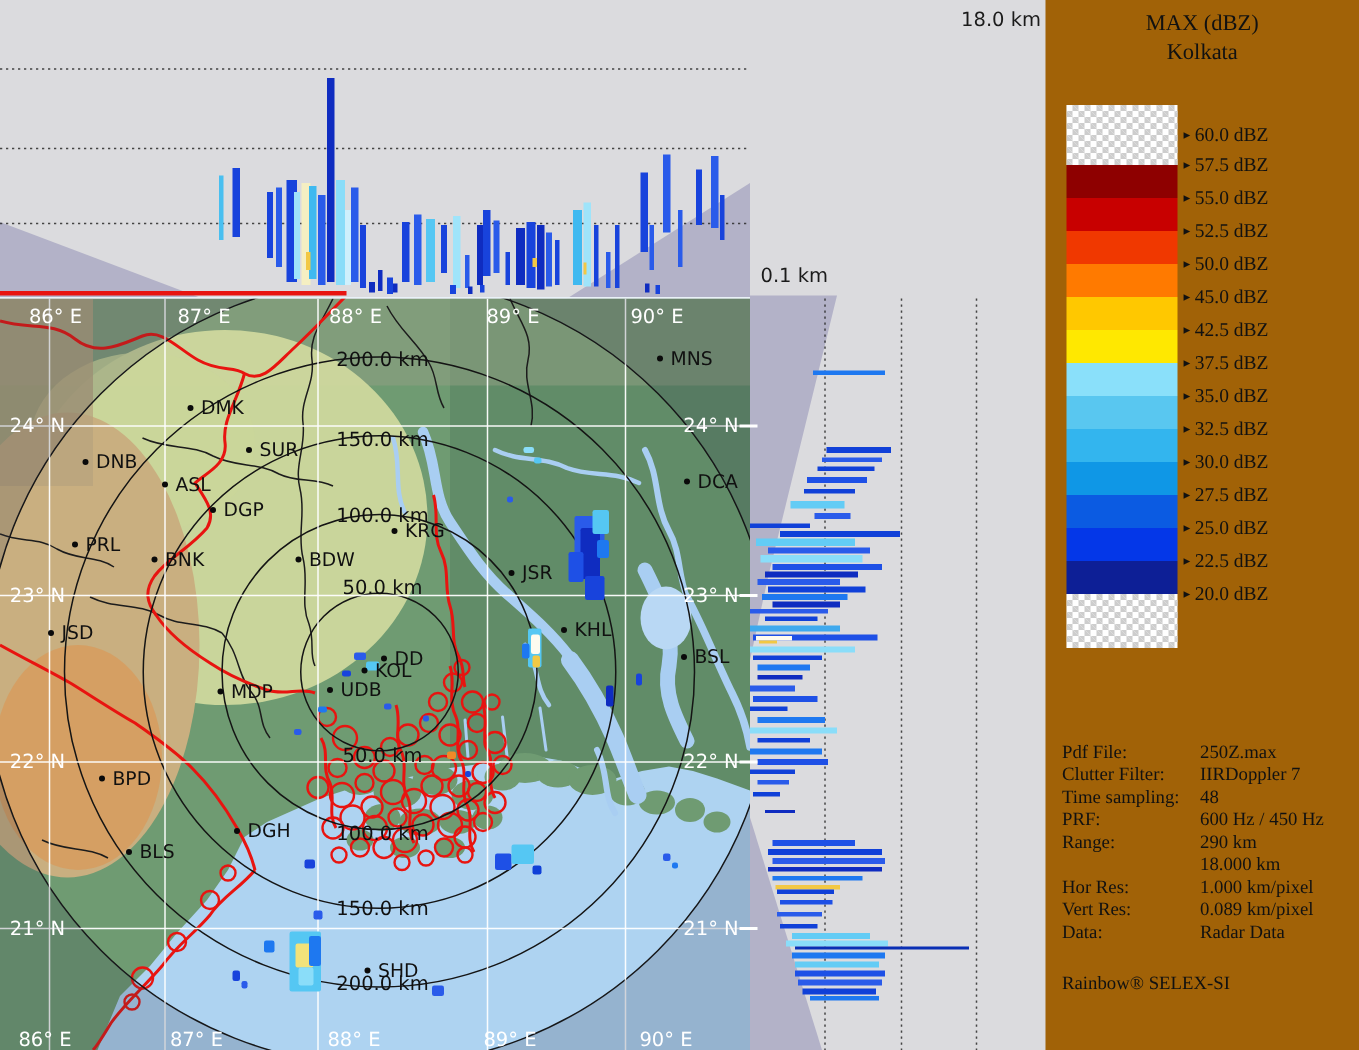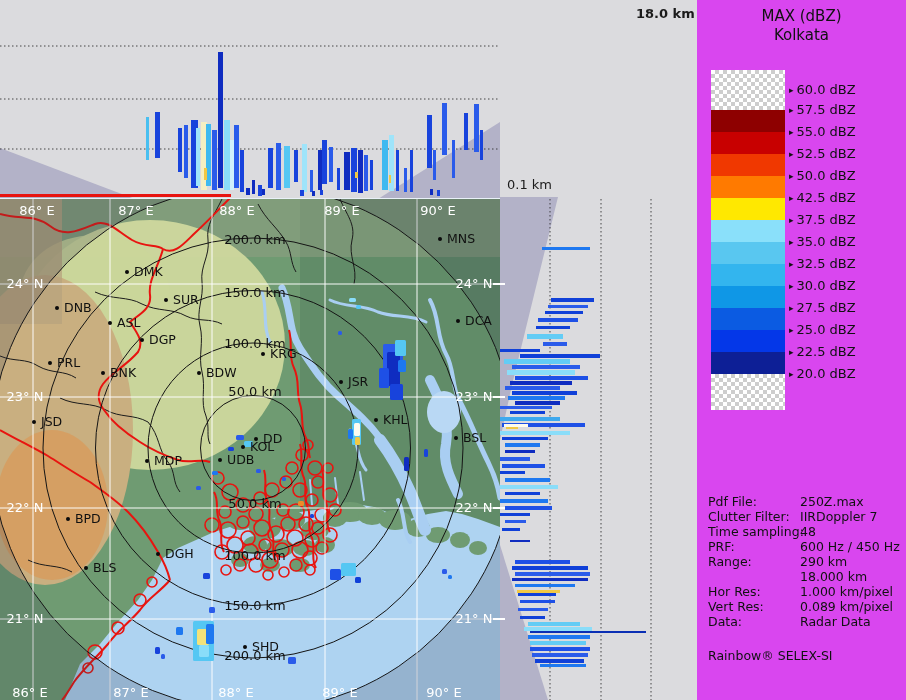--- a/index.html
+++ b/index.html
@@ -1,24 +1,24 @@
 <!DOCTYPE html>
 <html><head>
 <meta charset="utf-8">
 <style>
   html,body{margin:0;padding:0;background:#D9D9DC;}
   #app{position:relative;width:906px;height:700px;overflow:hidden;
        font-family:"DejaVu Sans","Liberation Sans",sans-serif;background:#D9D9DC;}
   svg{position:absolute;left:0;top:0;}
   svg text{font-family:"DejaVu Sans","Liberation Sans",sans-serif;}
   .axis-label{position:absolute;font-size:13px;color:#1b1b1b;white-space:nowrap;}
-  #ax-top{left:636px;top:6px;width:58px;text-align:right;font-weight:bold;}
+  #ax-top{left:636px;top:6px;width:58px;text-align:right;}
   #ax-mid{left:507px;top:177px;}
   
-  #legend{position:absolute;left:697px;top:0;width:209px;height:700px;background:#d946ef;}
+  #legend{position:absolute;left:697px;top:0;width:209px;height:700px;background:#a16207;font-family:Liberation Serif, serif;}
   #legend .title{position:absolute;top:7px;left:0;right:0;text-align:center;
                  font-size:15px;line-height:19px;color:#111;}
   #scale{position:absolute;top:70px;left:14px;width:190px;}
   .srow{position:relative;width:100%;}
   .sw{width:74px;height:100%;position:absolute;left:0;top:0;}
   .checker{background-color:#fff;
     background-image:linear-gradient(45deg,#cdcdcd 25%,transparent 25%,transparent 75%,#cdcdcd 75%),
                      linear-gradient(45deg,#cdcdcd 25%,transparent 25%,transparent 75%,#cdcdcd 75%);
     background-size:8px 8px;background-position:0 0,4px 4px;}
   .slabel{position:absolute;left:78px;top:0;transform:translateY(-52%);
@@ -539,20 +539,24 @@
         </div>
         <div class="srow" style="height: 22px;">
           <div class="sw" style="background: rgb(240, 56, 0);"></div>
           <div class="slabel"><span class="arr">▸</span><span>52.5 dBZ</span></div>
         </div>
         <div class="srow" style="height: 22px;">
           <div class="sw" style="background: rgb(255, 122, 0);"></div>
           <div class="slabel"><span class="arr">▸</span><span>50.0 dBZ</span></div>
         </div>
         <div class="srow" style="height: 22px;">
+          <div class="sw" style="background: rgb(255, 200, 0);"></div>
+          <div class="slabel"><span class="arr">▸</span><span>45.0 dBZ</span></div>
+        </div>
+        <div class="srow" style="height: 22px;">
           <div class="sw" style="background: rgb(255, 232, 0);"></div>
           <div class="slabel"><span class="arr">▸</span><span>42.5 dBZ</span></div>
         </div>
         <div class="srow" style="height: 22px;">
           <div class="sw" style="background: rgb(138, 224, 250);"></div>
           <div class="slabel"><span class="arr">▸</span><span>37.5 dBZ</span></div>
         </div>
         <div class="srow" style="height: 22px; padding-left: 12px;">
           <div class="sw" style="background: rgb(89, 199, 240);"></div>
           <div class="slabel"><span class="arr">▸</span><span>35.0 dBZ</span></div>

